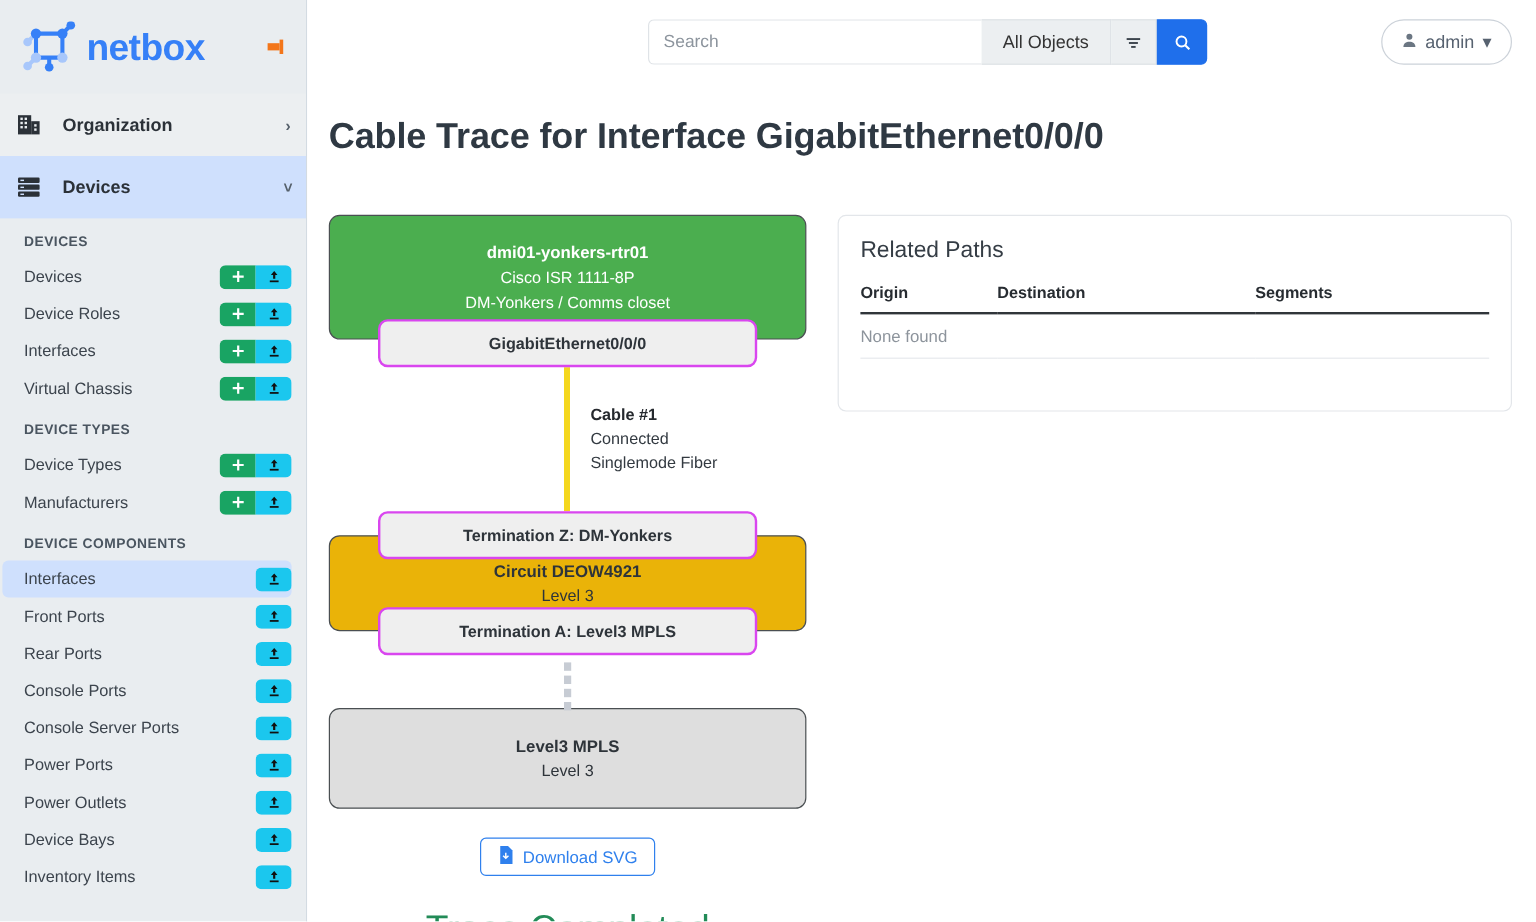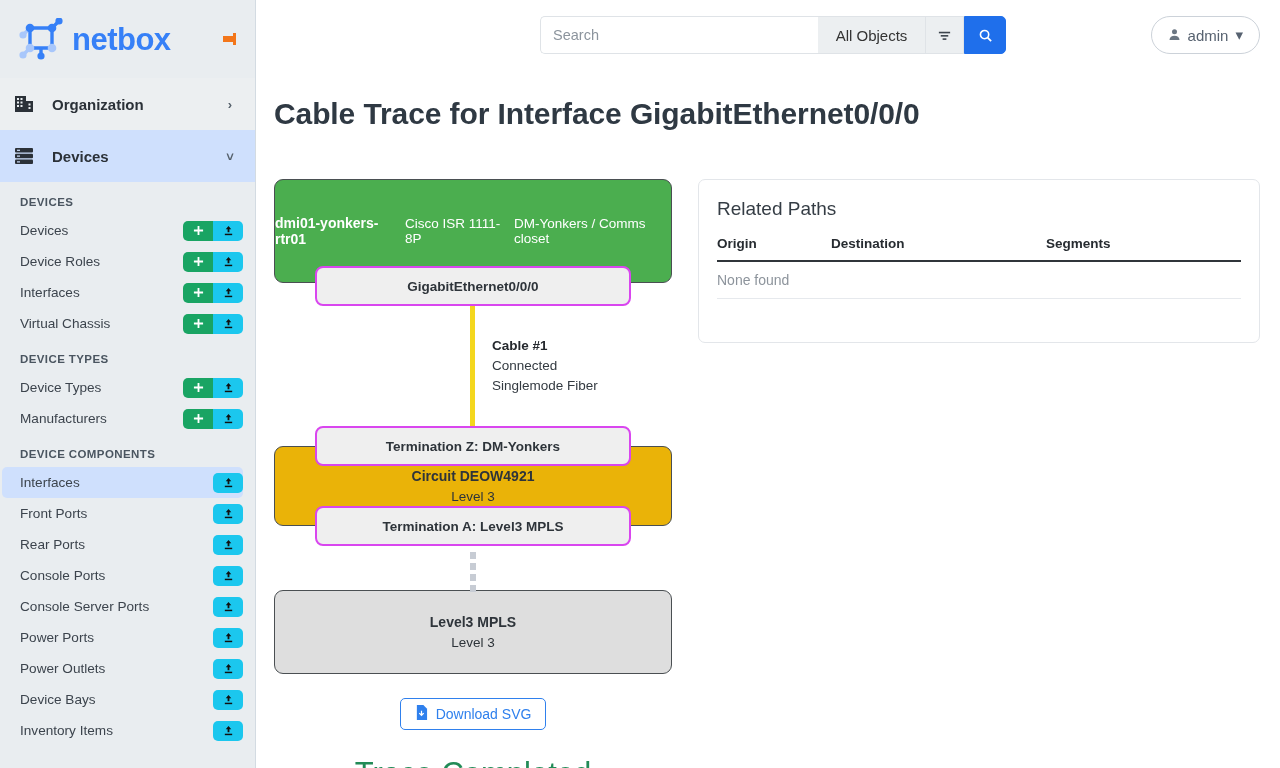--- a/index.html
+++ b/index.html
@@ -31,21 +31,21 @@
   .brand-logo { display: flex; align-items: center; gap: 8px; flex: 1; }
   .logo-mark { width: 46px; height: 42px; flex: none; }
   .logo-word {
     font-size: 31px; font-weight: 700; color: #3680f7;
     letter-spacing: -0.5px; line-height: 1;
   }
   .pin-icon { width: 18px; height: 18px; flex: none; }
 
   .nav-group {
     display: flex; align-items: center;
-    height: 52px; padding: 0 18px 0 14px;
+    height: 52px; padding: 0 8px 0 14px;
     cursor: pointer;
     font-size: 15px; font-weight: 700; color: #2b3138;
   }
   .nav-group.alt { background: #eceff1; }
   .nav-group.active { background: #cfe0fd; }
   .nav-group .ng-icon { width: 26px; flex: none; display: flex; align-items: center; }
   .nav-group .ng-label { flex: 1; padding-left: 12px; }
   .nav-group .ng-chev { color: #55606b; font-size: 13px; width: 14px; text-align: center; }
 
   .sec-title {
@@ -119,21 +119,21 @@
     padding: 7px 0 0 18px; letter-spacing: -0.1px;
   }
 
   .content { display: flex; padding: 28px 20px 0 18px; gap: 26px; }
 
   
   .trace { width: 398px; flex: none; position: relative; }
   .node-device {
     width: 398px; height: 104px;
     background: #4bae4f; border: 1px solid #4a4f52; border-radius: 9px;
-    display: flex; flex-direction: row; align-items: center; justify-content: center;
+    display: flex; flex-direction: column; align-items: center; justify-content: center;
     color: #fff; gap: 6px;
   }
   .node-device .nd-title { font-size: 14px; font-weight: 700; }
   .node-device .nd-sub { font-size: 13.5px; }
 
   .term-box {
     width: 316px; height: 40px; margin: -17px auto 0 auto;
     background: #efefef; border: 2px solid #d946ef; border-radius: 8px;
     display: flex; align-items: center; justify-content: center;
     font-size: 13.5px; font-weight: 700; color: #2e343a;

